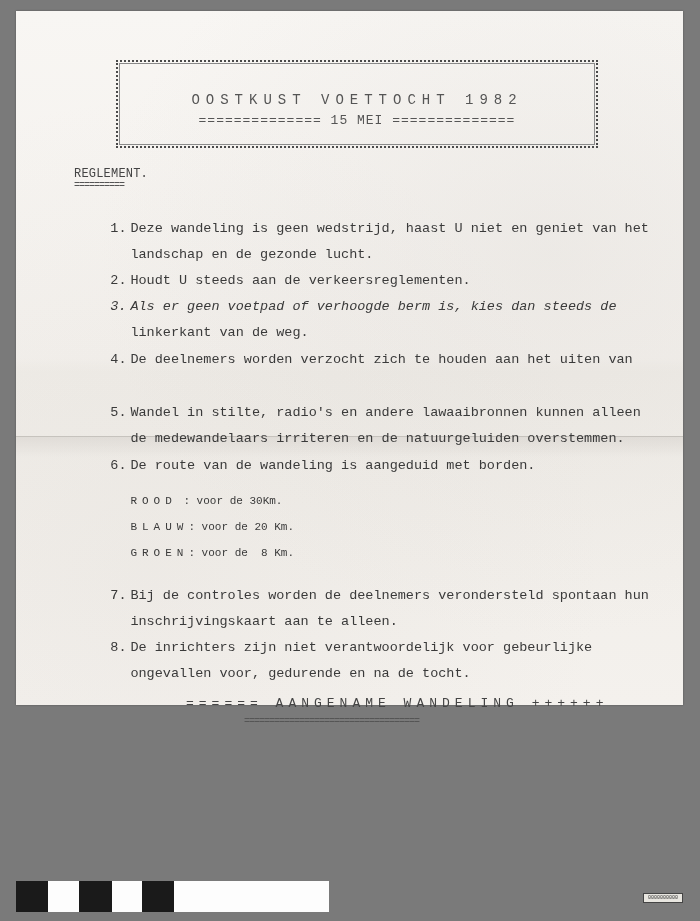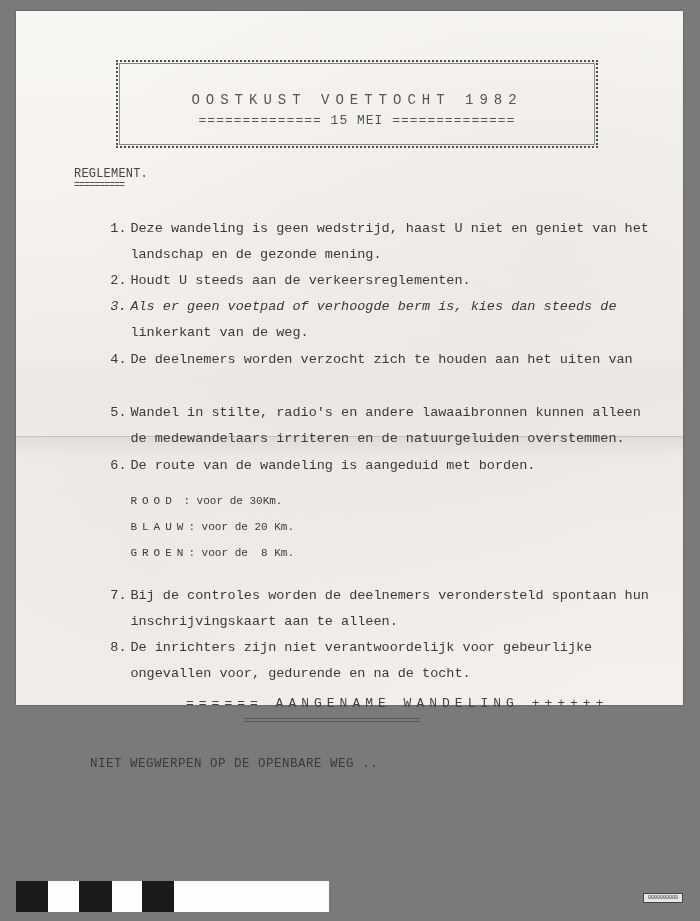--- a/index.html
+++ b/index.html
@@ -114,21 +114,21 @@
     <div class="title-line2">============== 15 MEI ==============</div>
   </div>
 
   <div class="tw heading">REGLEMENT.</div>
   <div class="tw heading-rule">==========</div>
 
   <div class="rule" style="top:195px;">
     <span class="num">1.</span><span>Deze wandeling is geen wedstrijd, haast U niet en geniet van het</span>
   </div>
   <div class="rule cont" style="top:221px;">
-    <span>landschap en de gezonde mening.</span>
+    <span>landschap en de gezonde lucht.</span>
   </div>
 
   <div class="rule" style="top:247px;">
     <span class="num">2.</span><span>Houdt U steeds aan de verkeersreglementen.</span>
   </div>
 
   <div class="rule" style="top:273px;font-style:italic;">
     <span class="num">3.</span><span>Als er geen voetpad of verhoogde berm is, kies dan steeds de</span>
   </div>
   <div class="rule cont" style="top:299px;">
@@ -170,21 +170,20 @@
   <div class="rule" style="top:614px;">
     <span class="num">8.</span><span>De inrichters zijn niet verantwoordelijk voor gebeurlijke</span>
   </div>
   <div class="rule cont" style="top:640px;">
     <span>ongevallen voor, gedurende en na de tocht.</span>
   </div>
 
   <div class="tw closing spaced">====== AANGENAME WANDELING ++++++</div>
   <div class="tw closing-rule">===================================</div>
 
-  <div class="tw footer">NIET WEGWERPEN OP DE OPENBARE WEG ..</div>
 </div>
 
 <div class="bar" style="left:16px;width:32px;background:#1a1a1a;"></div>
 <div class="bar" style="left:48px;width:31px;background:#fdfdfd;"></div>
 <div class="bar" style="left:79px;width:33px;background:#1a1a1a;"></div>
 <div class="bar" style="left:112px;width:30px;background:#fdfdfd;"></div>
 <div class="bar" style="left:142px;width:32px;background:#1a1a1a;"></div>
 <div class="bar" style="left:174px;width:155px;background:#fdfdfd;"></div>
 
 <div class="label-tag">0000000000</div>

